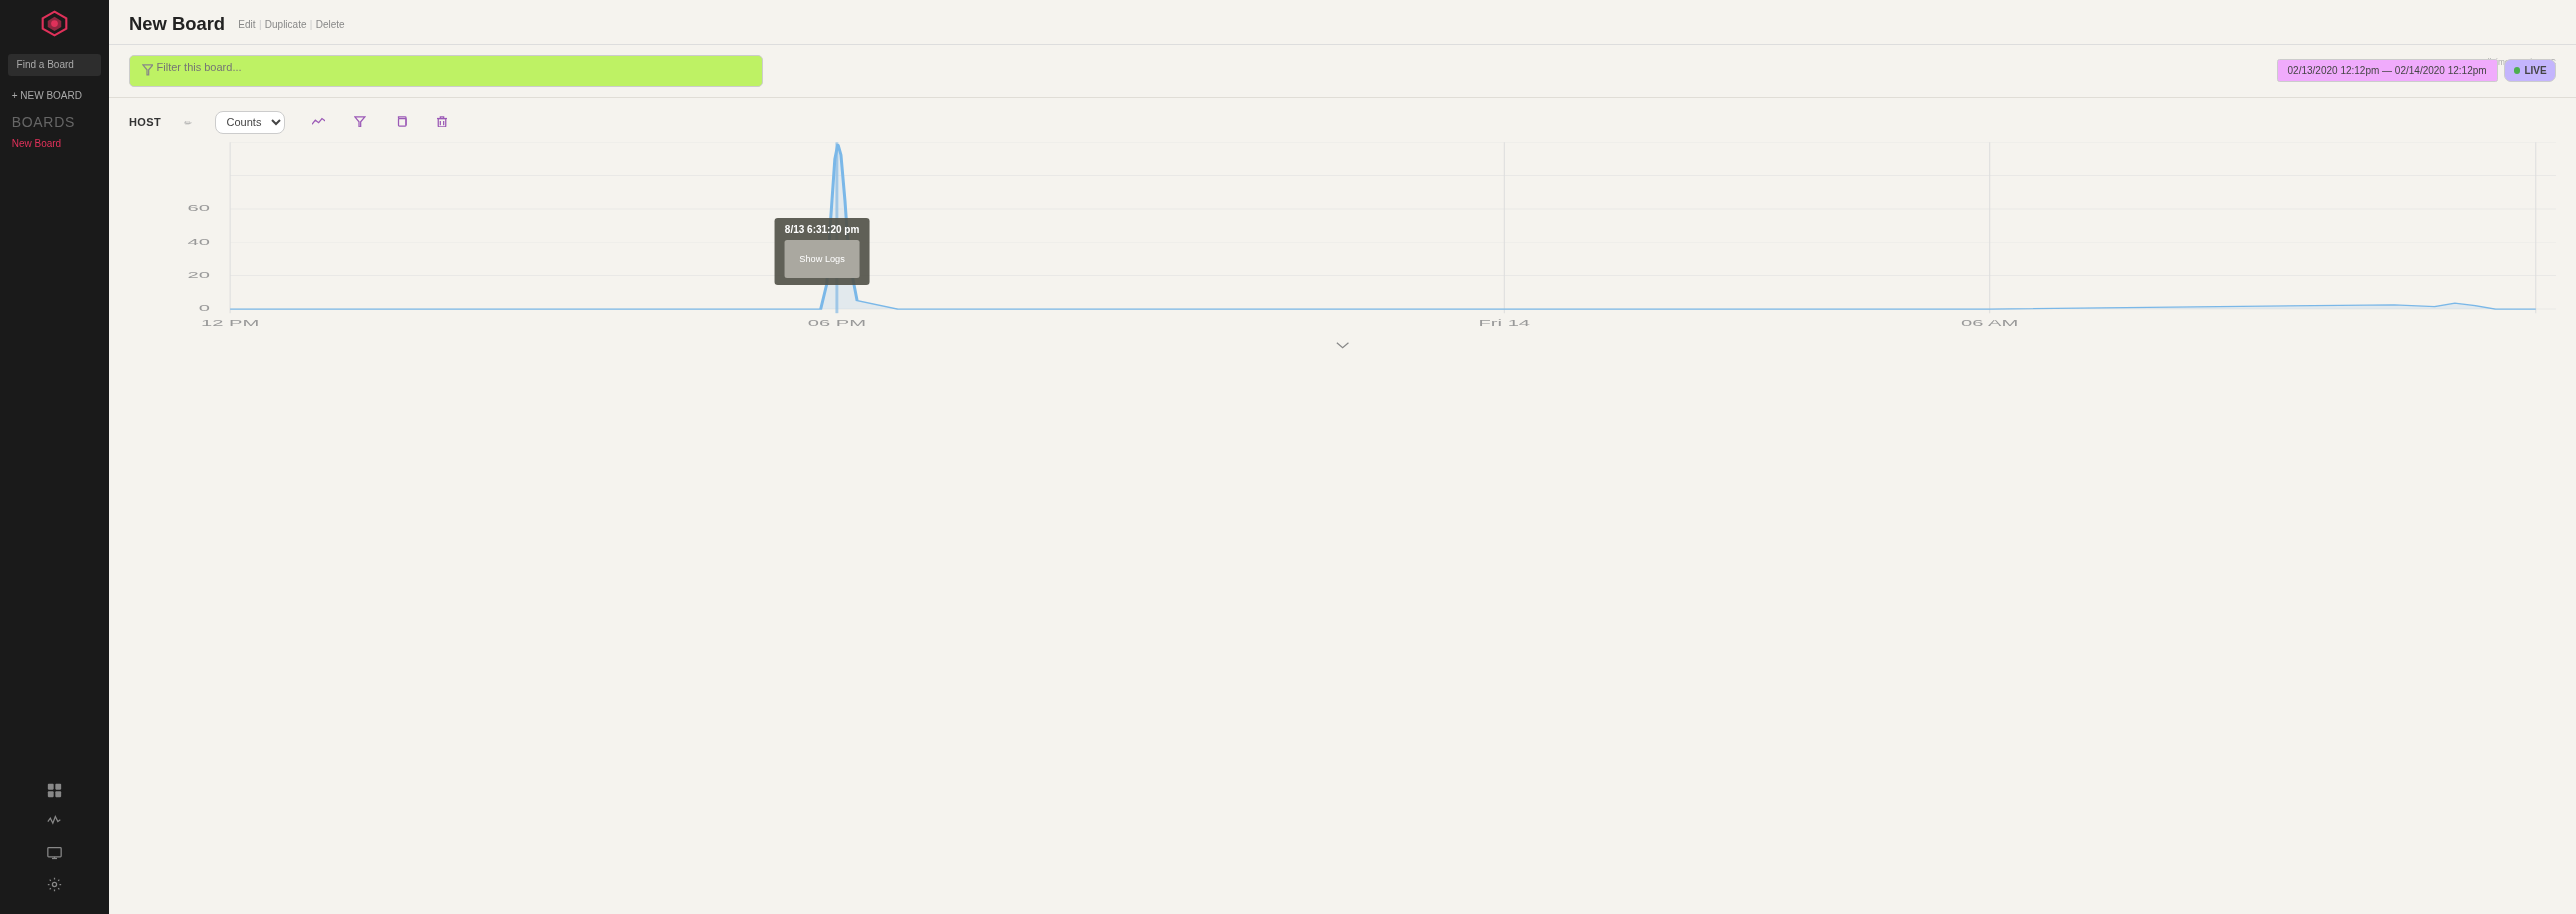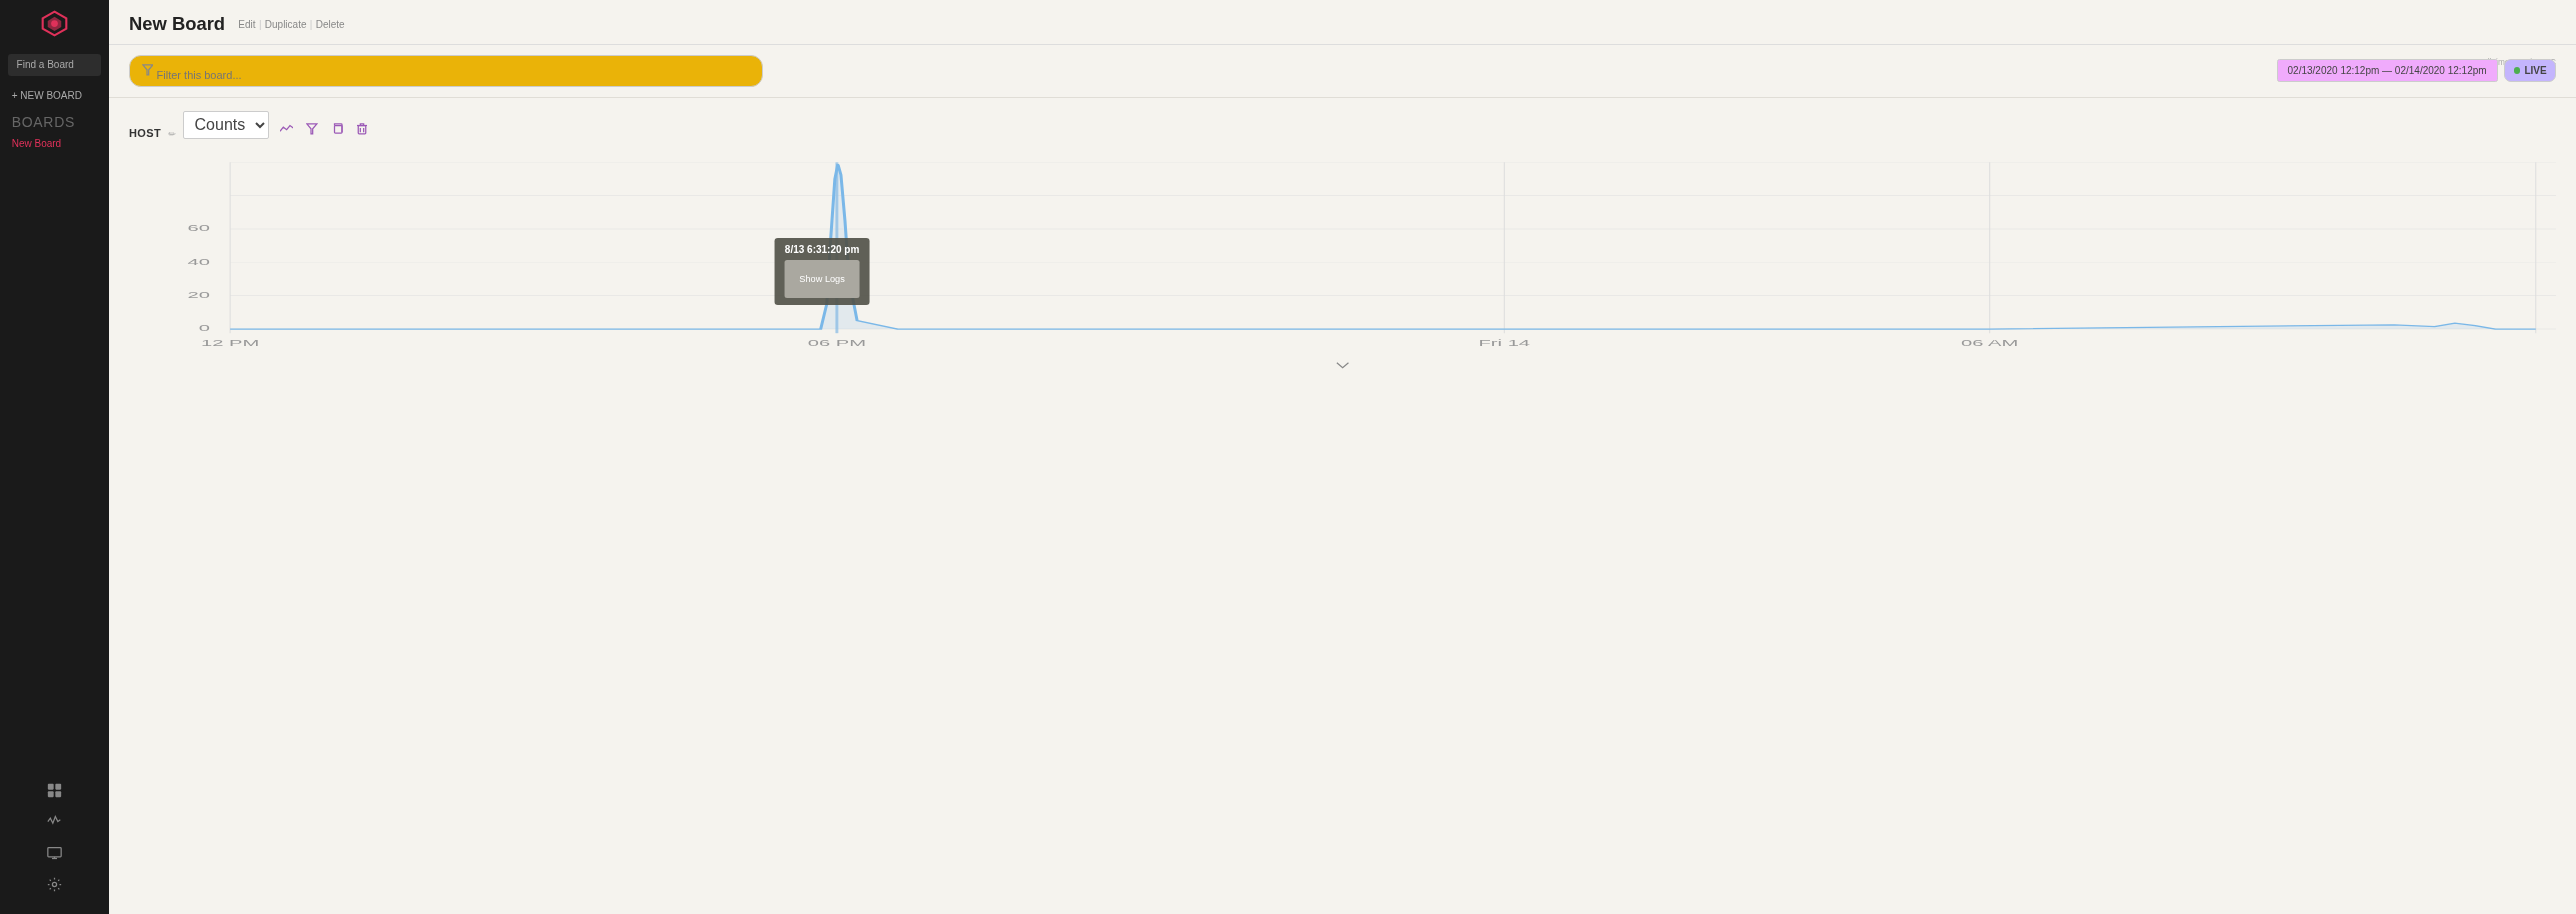--- a/index.html
+++ b/index.html
@@ -130,25 +130,25 @@
     .filter-input {
       flex: 1;
       background: none;
       border: none;
       outline: none;
       font-size: 11px;
       color: #444;
     }
     .filter-bar {
       display: flex;
-      align-items: flex-end;
+      align-items: flex-start;
       border: 0.8px solid #ccc;
-      border-radius: 12px;
+      border-radius: 5px;
       padding: 5px 8.3px;
-      background: #eab308;
+      background: #bef264;
       flex: 1;
       max-width: 634px;
     }
     .time-range-selector {
       background: #f0abfc;
       border: 0.8px solid #ccc;
       border-radius: 2.5px;
       padding: 5px 10px;
       font-size: 10px;
       color: #444;
@@ -186,40 +186,40 @@
     
     .chart-section {
       padding: 13.3px 20px 0;
       flex: 1;
       display: flex;
       flex-direction: column;
       overflow: hidden;
     }
     .chart-header {
       display: flex;
-      align-items: flex-end;
-      gap: 7px;
-      margin-bottom: 15px;
+      align-items: center;
+      gap: 23px;
+      margin-bottom: 0;
     }
     .chart-title {
       font-size: 11px;
       font-weight: 700;
       color: #333;
       letter-spacing: 0.4px;
     }
     .edit-pencil {
       color: #aaa;
       cursor: pointer;
       font-size: 9.2px;
     }
     .metric-select {
       border: 0.8px solid #ccc;
-      border-radius: 2px;
+      border-radius: 8px;
       padding: 3.3px 6.7px;
-      font-size: 16px;
+      font-size: 11px;
       background: #fff;
       cursor: pointer;
       color: #444;
     }
     .chart-action-btn {
       background: none;
       border: none;
       cursor: pointer;
       color: #9b59b6;
       font-size: 11.7px;

